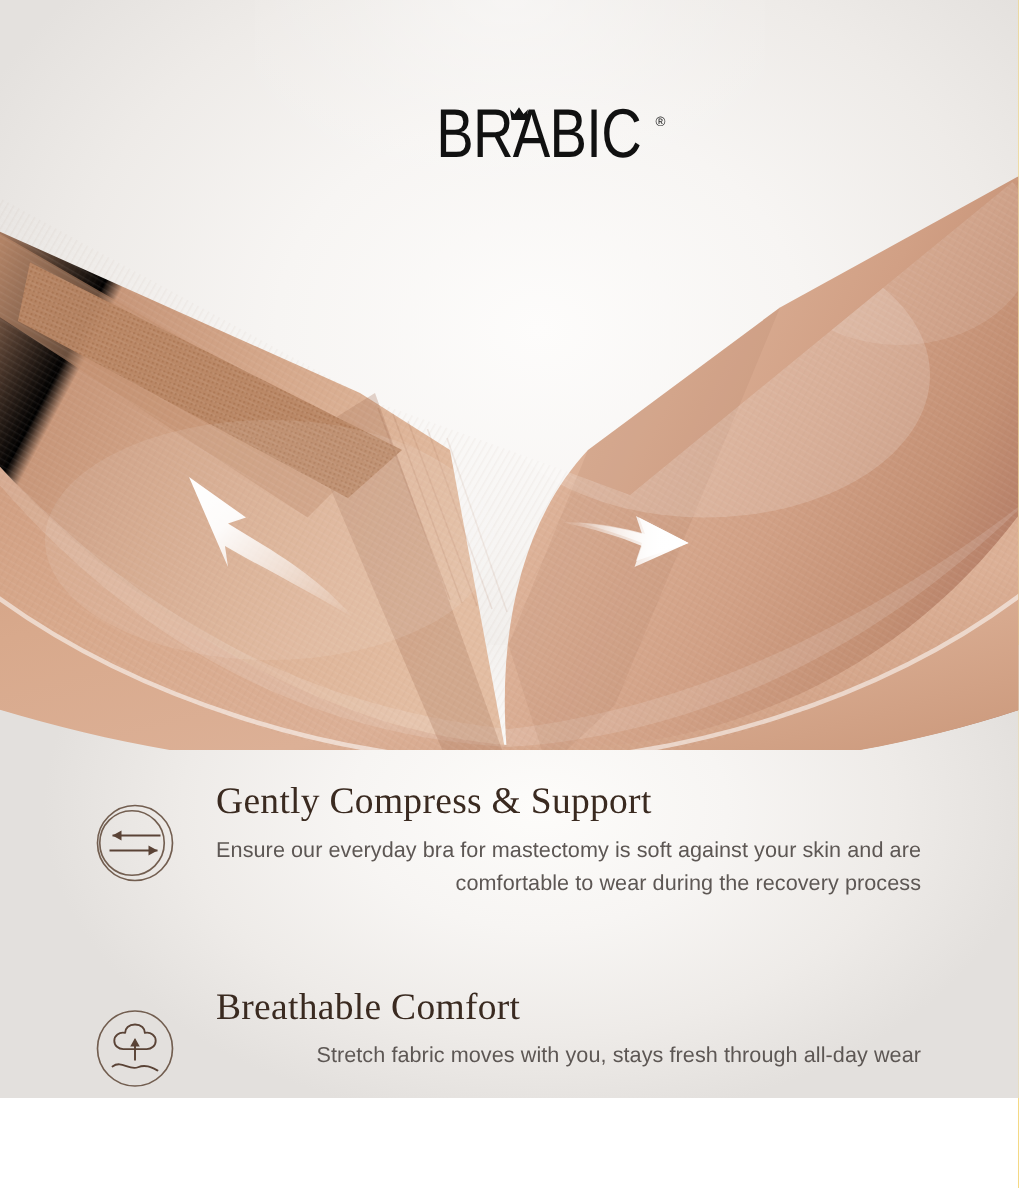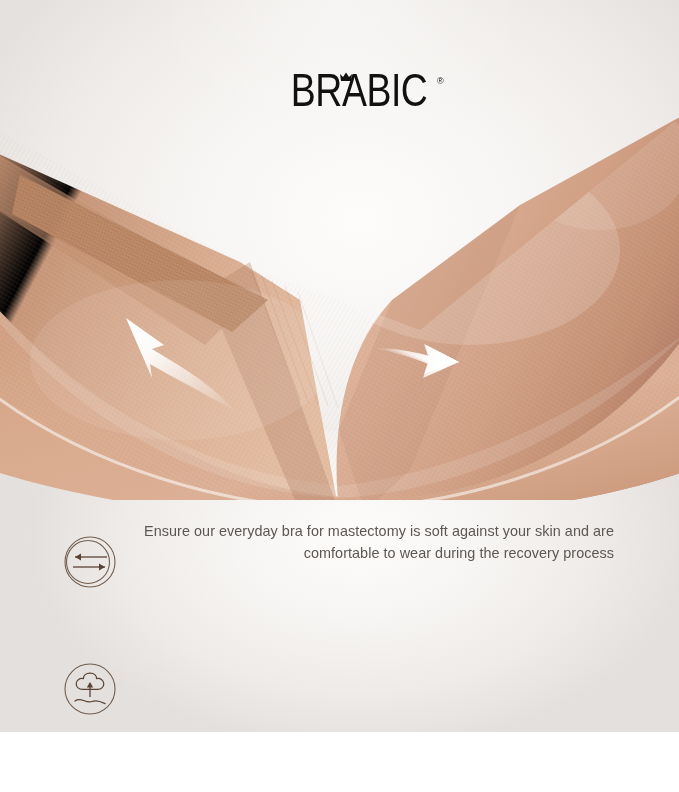--- a/index.html
+++ b/index.html
@@ -315,20 +315,21 @@
           <circle cx="26" cy="28" r="21.5" fill="none" stroke="#6b5648" stroke-width="1.1" opacity="0.95"></circle>
 
           <line x1="45" y1="23" x2="13" y2="23" stroke="#5a4336" stroke-width="1.3"></line>
           <path d="M13,23 L19,19.6 L19,26.4 Z" fill="#5a4336"></path>
 
           <line x1="11" y1="33" x2="43" y2="33" stroke="#5a4336" stroke-width="1.3"></line>
           <path d="M43,33 L37,29.6 L37,36.4 Z" fill="#5a4336"></path>
         </svg>
       </div>
       <div class="feature-body">
+        <h3 class="feature-title">Gently Compress &amp; Support</h3>
         <p class="feature-desc">Ensure our everyday bra for mastectomy is soft against your skin and are comfortable to wear during the recovery process</p>
       </div>
     </div>
 
     <div class="feature-row second">
       <div class="feature-icon">
         <svg width="56" height="56" viewBox="0 0 56 56">
           <circle cx="28" cy="28" r="25" fill="none" stroke="#6b5648" stroke-width="1.1" opacity="0.95"></circle>
 
           <path d="M28,12
@@ -340,17 +341,19 @@
                    C 14.2,19.4 17.4,16.8 21.4,17.6
                    C 21.4,14.6 23.8,12 28,12 Z" fill="none" stroke="#5a4336" stroke-width="1.25" stroke-linejoin="round"></path>
 
           <line x1="28" y1="36" x2="28" y2="22" stroke="#5a4336" stroke-width="1.3"></line>
           <path d="M28,21 L24.8,26.6 L31.2,26.6 Z" fill="#5a4336"></path>
 
           <path d="M13,40 C 19,35.5 24,43 30,40.5 C 35,38.4 39,40.6 43,42.6" fill="none" stroke="#5a4336" stroke-width="1.25" stroke-linecap="round"></path>
         </svg>
       </div>
       <div class="feature-body">
+        <h3 class="feature-title">Breathable Comfort</h3>
+        <p class="feature-desc">Stretch fabric moves with you, stays fresh through all-day wear</p>
       </div>
     </div>
 
   </div>
 </div>
 
 </body></html>

